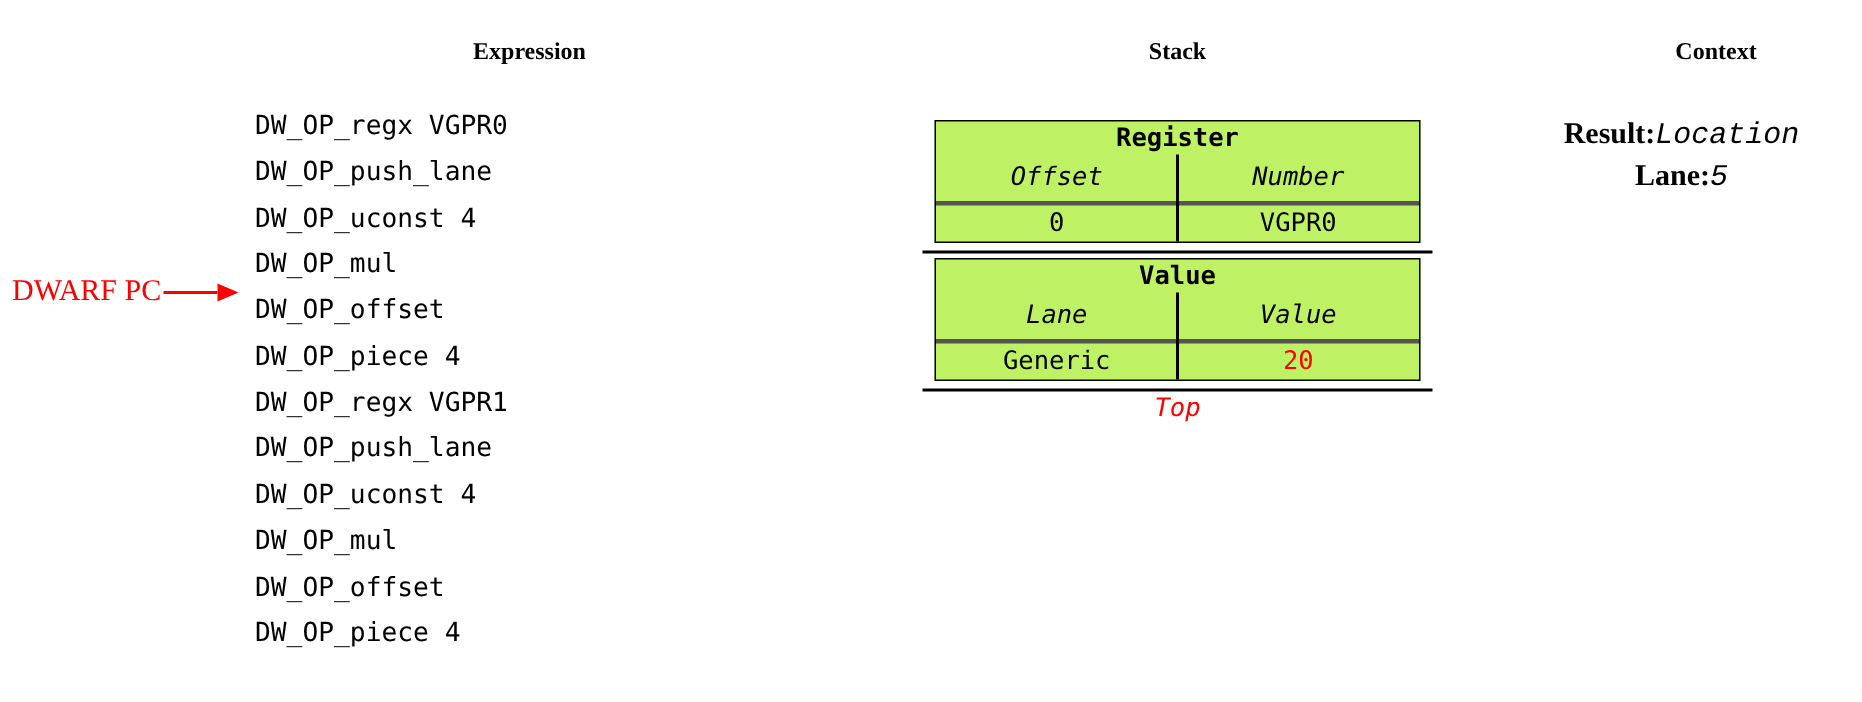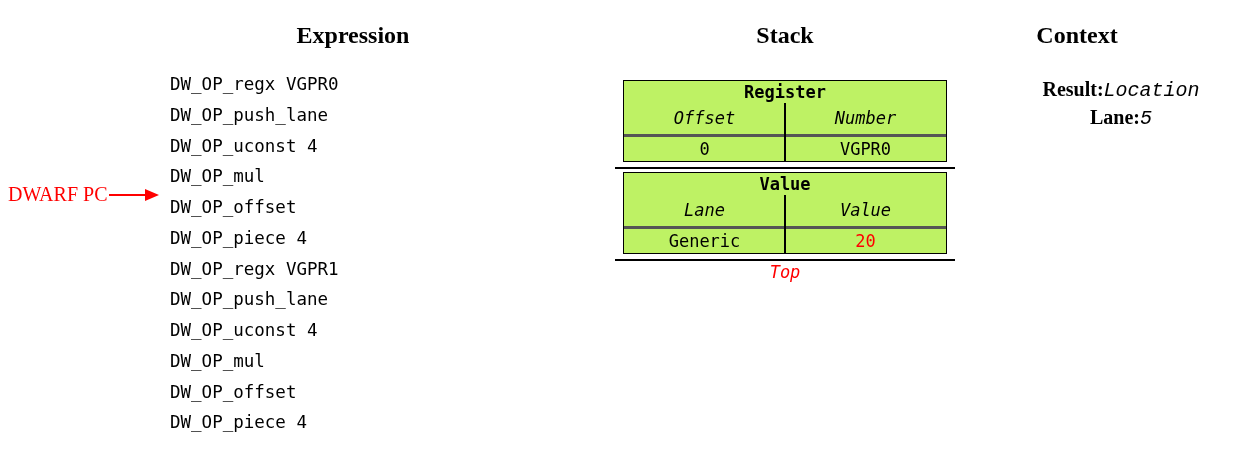--- a/index.html
+++ b/index.html
@@ -13,21 +13,21 @@
     font-family: "Liberation Serif", serif;
   }
 
   
   .col-title {
     position: absolute;
     top: 25px;
     transform: translateX(-50%);
     font-family: "Liberation Serif", serif;
     font-weight: bold;
-    font-size: 24px;
+    font-size: 16px;
     line-height: 20px;
     color: #000;
     white-space: nowrap;
   }
 
   
   .ops {
     position: absolute;
     left: 170px;
     top: 69px;
@@ -151,21 +151,21 @@
   .ctx-key { font-weight: bold; }
   .ctx-val { font-style: italic; font-family: Liberation Mono, monospace; }
 </style>
 </head>
 <body>
 
 <div class="canvas">
 
   <div class="col-title" style="left:353px;">Expression</div>
   <div class="col-title" style="left:785px;">Stack</div>
-  <div class="col-title" style="left:1077px;">Context</div>
+  <div class="col-title" style="left:1144px;">Context</div>
 
   <div class="ops">
     <div class="op">DW_OP_regx VGPR0</div>
     <div class="op">DW_OP_push_lane</div>
     <div class="op">DW_OP_uconst 4</div>
     <div class="op">DW_OP_mul</div>
     <div class="op">DW_OP_offset</div>
     <div class="op">DW_OP_piece 4</div>
     <div class="op">DW_OP_regx VGPR1</div>
     <div class="op">DW_OP_push_lane</div>

